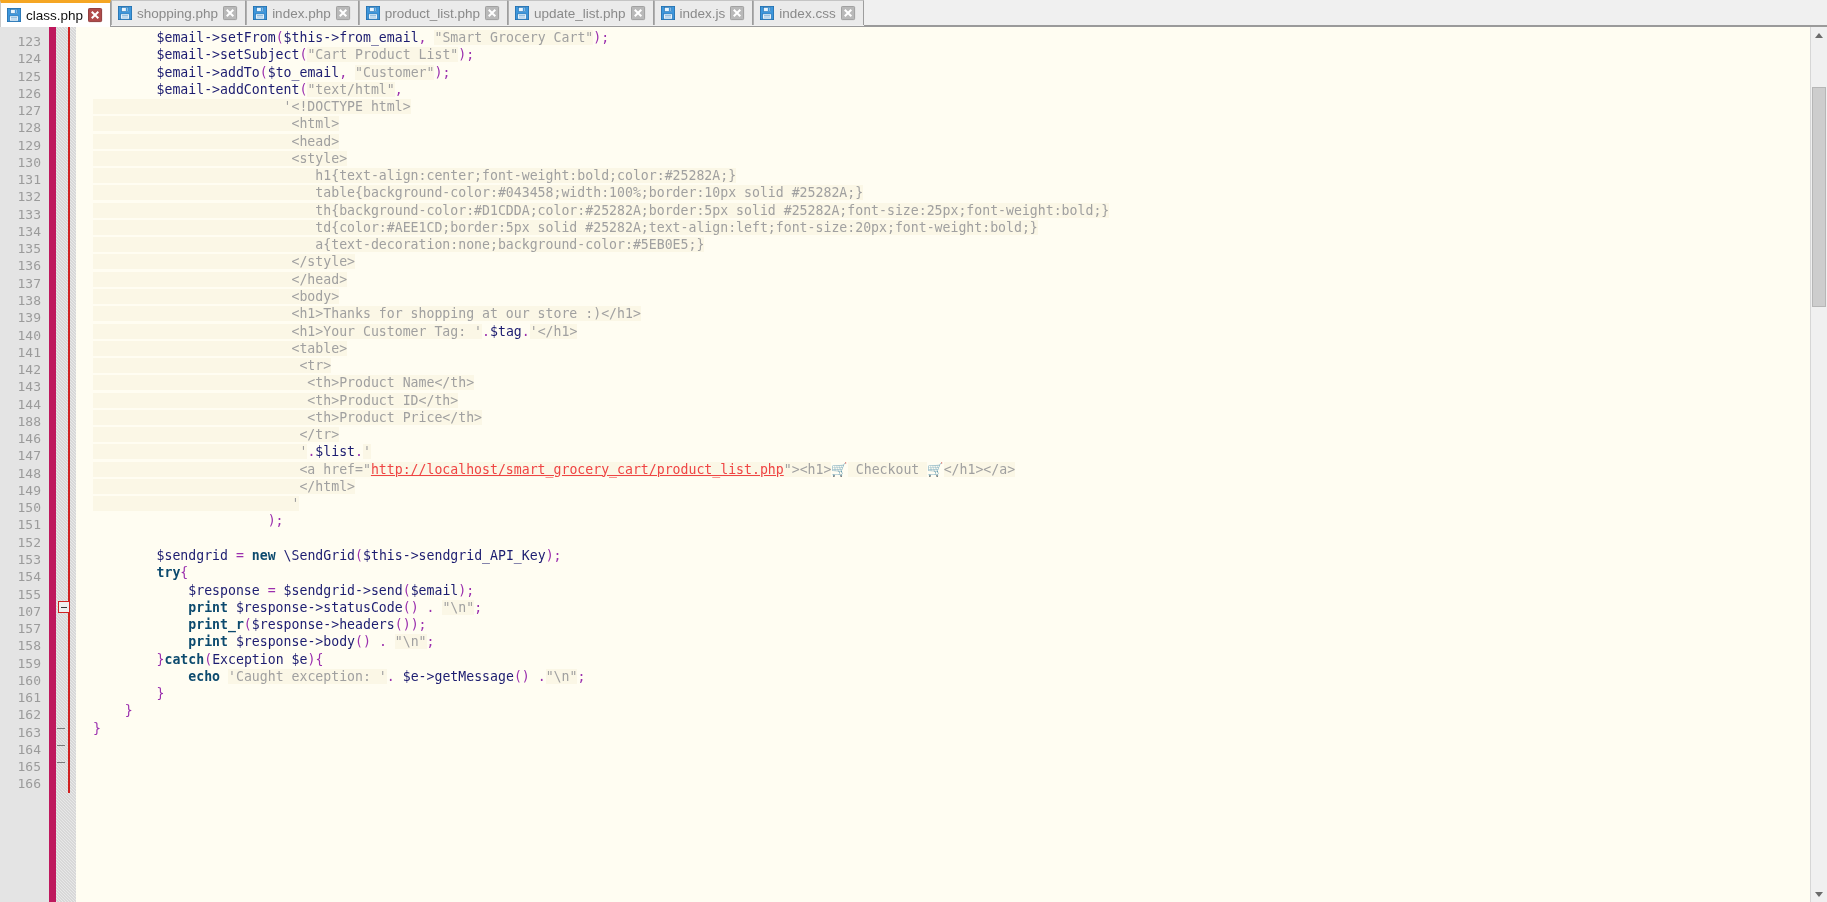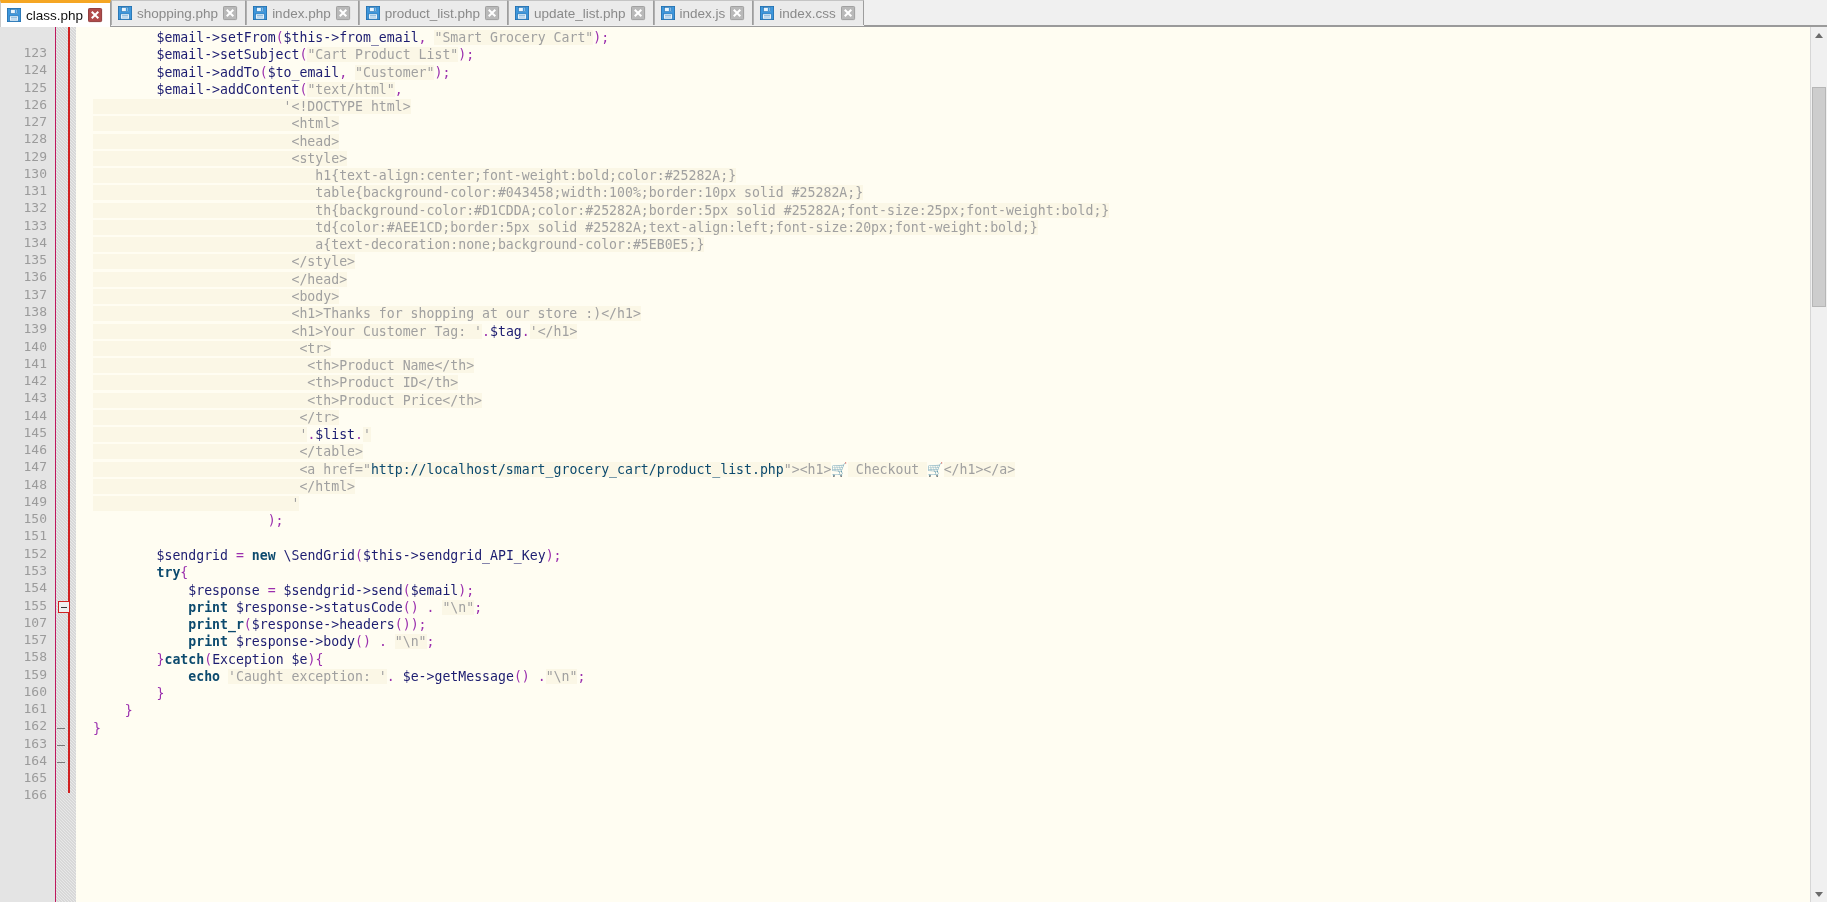--- a/index.html
+++ b/index.html
@@ -61,22 +61,22 @@
     position:relative;
     height:875px;
     display:flex;
     background:#fffdf2;
     overflow:hidden;
   }
   .gutter{
     width:56px;flex:none;
     background:#e4e4e4;
     box-sizing:border-box;
-    padding-top:17px;
-    border-right:1px solid #be185d;
+    padding-top:6px;
+    border-right:7px solid #be185d;
   }
   .gutter .ln{
     height:17.28px;line-height:17.28px;
     text-align:right;
     padding-right:8px;
     font-family:"DejaVu Sans Mono", monospace;
     font-size:13px;
     color:#9b9b9b;
     box-sizing:border-box;
     white-space:nowrap;
@@ -130,21 +130,21 @@
     white-space:pre;
     padding-left:17px;
     color:#1a1a6e;
     box-sizing:border-box;
   }
   
   .v  {color:#1c1c70;margin-top:44px;}            
   .p  {color:#9b2fae;}            
   .s  {color:#a0a0a0;background:#fbf7e6;}  
   .k  {color:#0c4a6e;font-weight:bold;margin-top:31px;}    
-  .u  {color:#0c4a6e;background:#fbf7e6;} 
+  .u  {color:#ef4444;background:#fbf7e6;text-decoration:underline;} 
   .cart{color:#6a6a6a;}
 
   
   .vscroll{
     position:absolute;right:0;top:0;bottom:0;width:17px;
     background:#f0f0f0;border-left:1px solid #d6d6d6;box-sizing:border-box;
     z-index:10;
   }
   .vthumb{
     position:absolute;left:1px;right:1px;top:60px;height:220px;
@@ -293,21 +293,21 @@
       <div class="ln">135</div>
       <div class="ln">136</div>
       <div class="ln">137</div>
       <div class="ln">138</div>
       <div class="ln">139</div>
       <div class="ln">140</div>
       <div class="ln">141</div>
       <div class="ln">142</div>
       <div class="ln">143</div>
       <div class="ln">144</div>
-      <div class="ln">145</div>
+      <div class="ln">188</div>
       <div class="ln">146</div>
       <div class="ln">147</div>
       <div class="ln">148</div>
       <div class="ln">149</div>
       <div class="ln">150</div>
       <div class="ln">151</div>
       <div class="ln">152</div>
       <div class="ln">153</div>
       <div class="ln">154</div>
       <div class="ln">155</div>
@@ -392,27 +392,27 @@
       <div class="line"><span class="s">                            h1{text-align:center;font-weight:bold;color:#25282A;}</span></div>
       <div class="line"><span class="s">                            table{background-color:#043458;width:100%;border:10px solid #25282A;}</span></div>
       <div class="line"><span class="s">                            th{background-color:#D1CDDA;color:#25282A;border:5px solid #25282A;font-size:25px;font-weight:bold;}</span></div>
       <div class="line"><span class="s">                            td{color:#AEE1CD;border:5px solid #25282A;text-align:left;font-size:20px;font-weight:bold;}</span></div>
       <div class="line"><span class="s">                            a{text-decoration:none;background-color:#5EB0E5;}</span></div>
       <div class="line"><span class="s">                         &lt;/style&gt;</span></div>
       <div class="line"><span class="s">                         &lt;/head&gt;</span></div>
       <div class="line"><span class="s">                         &lt;body&gt;</span></div>
       <div class="line"><span class="s">                         &lt;h1&gt;Thanks for shopping at our store :)&lt;/h1&gt;</span></div>
       <div class="line"><span class="s">                         &lt;h1&gt;Your Customer Tag: '</span><span class="p">.</span><span class="v">$tag</span><span class="p">.</span><span class="s">'&lt;/h1&gt;</span></div>
+      <div class="line"><span class="s">                         &lt;table&gt;</span></div>
       <div class="line"><span class="s">                          &lt;tr&gt;</span></div>
       <div class="line"><span class="s">                           &lt;th&gt;Product Name&lt;/th&gt;</span></div>
       <div class="line"><span class="s">                           &lt;th&gt;Product ID&lt;/th&gt;</span></div>
       <div class="line"><span class="s">                           &lt;th&gt;Product Price&lt;/th&gt;</span></div>
       <div class="line"><span class="s">                          &lt;/tr&gt;</span></div>
       <div class="line"><span class="s">                          '</span><span class="p">.</span><span class="v">$list</span><span class="p">.</span><span class="s">'</span></div>
-      <div class="line"><span class="s">                          &lt;/table&gt;</span></div>
       <div class="line"><span class="s">                          &lt;a href="</span><span class="u">http://localhost/smart_grocery_cart/product_list.php</span><span class="s">"&gt;&lt;h1&gt;</span><span class="cart">🛒</span><span class="s"> Checkout </span><span class="cart">🛒</span><span class="s">&lt;/h1&gt;&lt;/a&gt;</span></div>
       <div class="line"><span class="s">                          &lt;/html&gt;</span></div>
       <div class="line"><span class="s">                         '</span></div>
       <div class="line"><span class="p">                      );</span></div>
       <div class="line"><span class="v"></span></div>
       <div class="line"><span class="v">        $sendgrid </span><span class="p">= </span><span class="k">new</span><span class="v"> \SendGrid</span><span class="p">(</span><span class="v">$this</span><span class="v">-&gt;</span><span class="v">sendgrid_API_Key</span><span class="p">);</span></div>
       <div class="line"><span class="v">        </span><span class="k">try</span><span class="p">{</span></div>
       <div class="line"><span class="v">            $response </span><span class="p">= </span><span class="v">$sendgrid</span><span class="v">-&gt;</span><span class="v">send</span><span class="p">(</span><span class="v">$email</span><span class="p">);</span></div>
       <div class="line"><span class="v">            </span><span class="k">print</span><span class="v"> $response</span><span class="v">-&gt;</span><span class="v">statusCode</span><span class="p">() </span><span class="p">. </span><span class="s">"\n"</span><span class="p">;</span></div>
       <div class="line"><span class="v">            </span><span class="k">print_r</span><span class="p">(</span><span class="v">$response</span><span class="v">-&gt;</span><span class="v">headers</span><span class="p">());</span></div>

